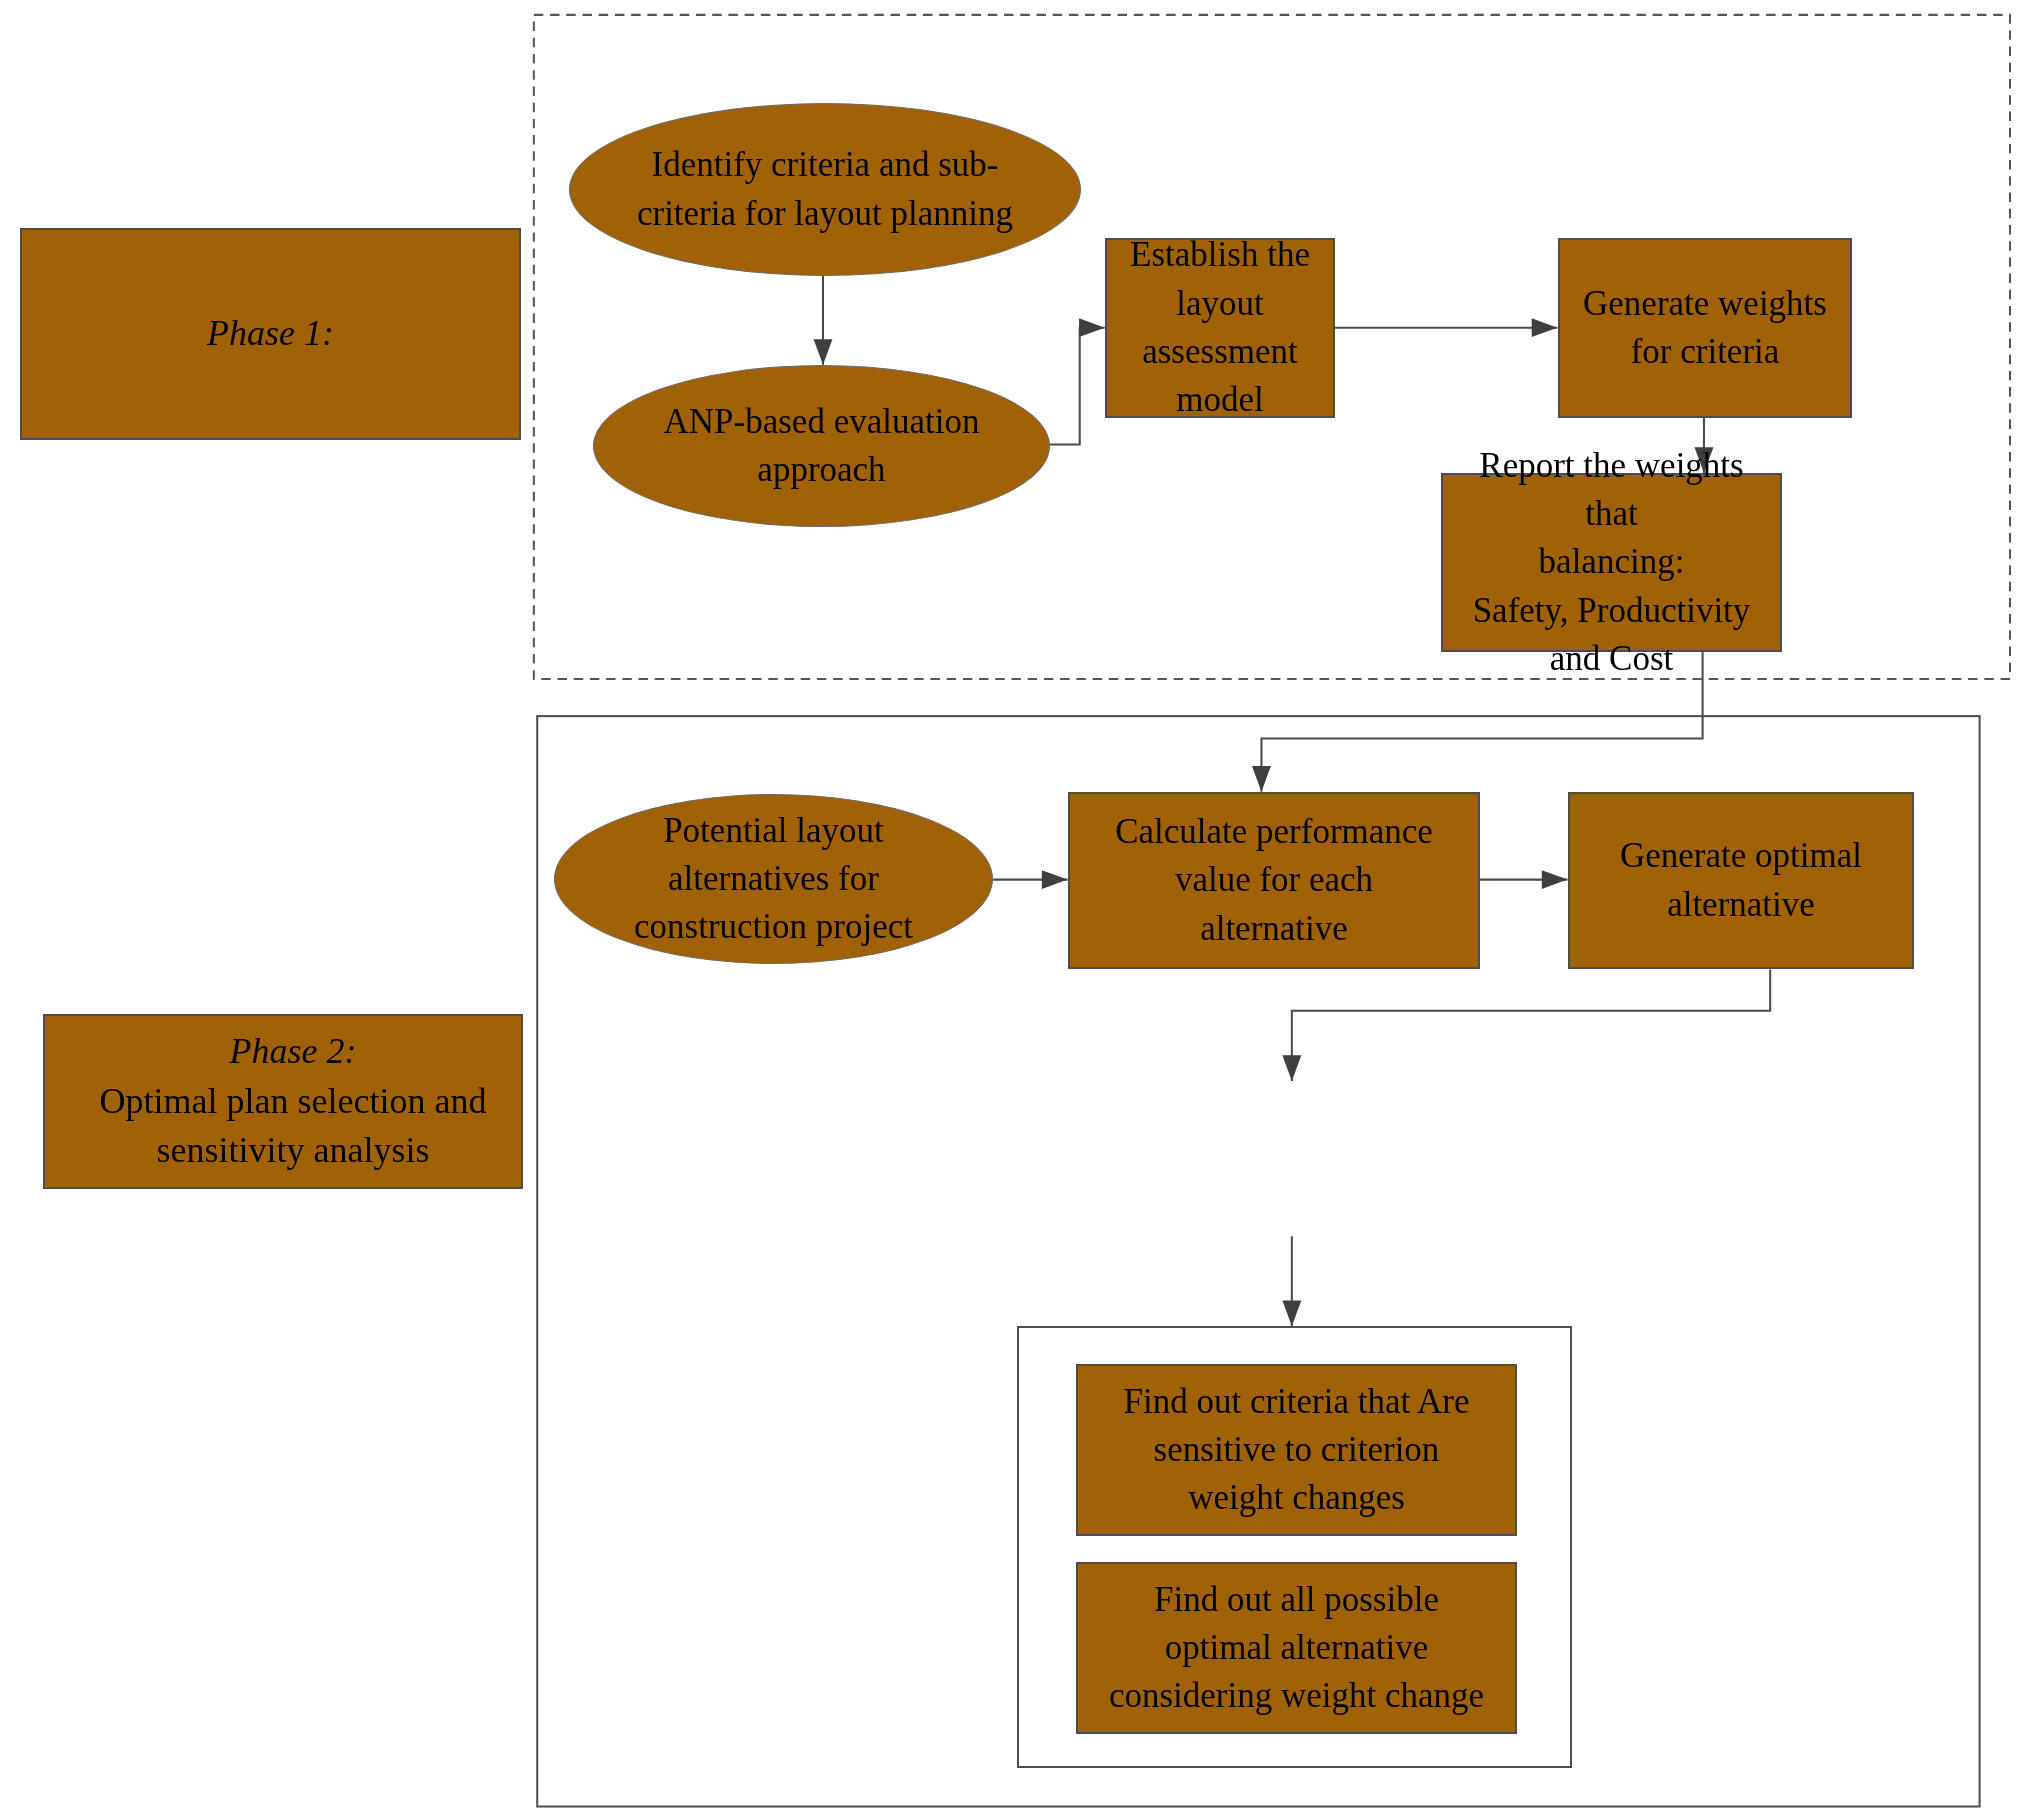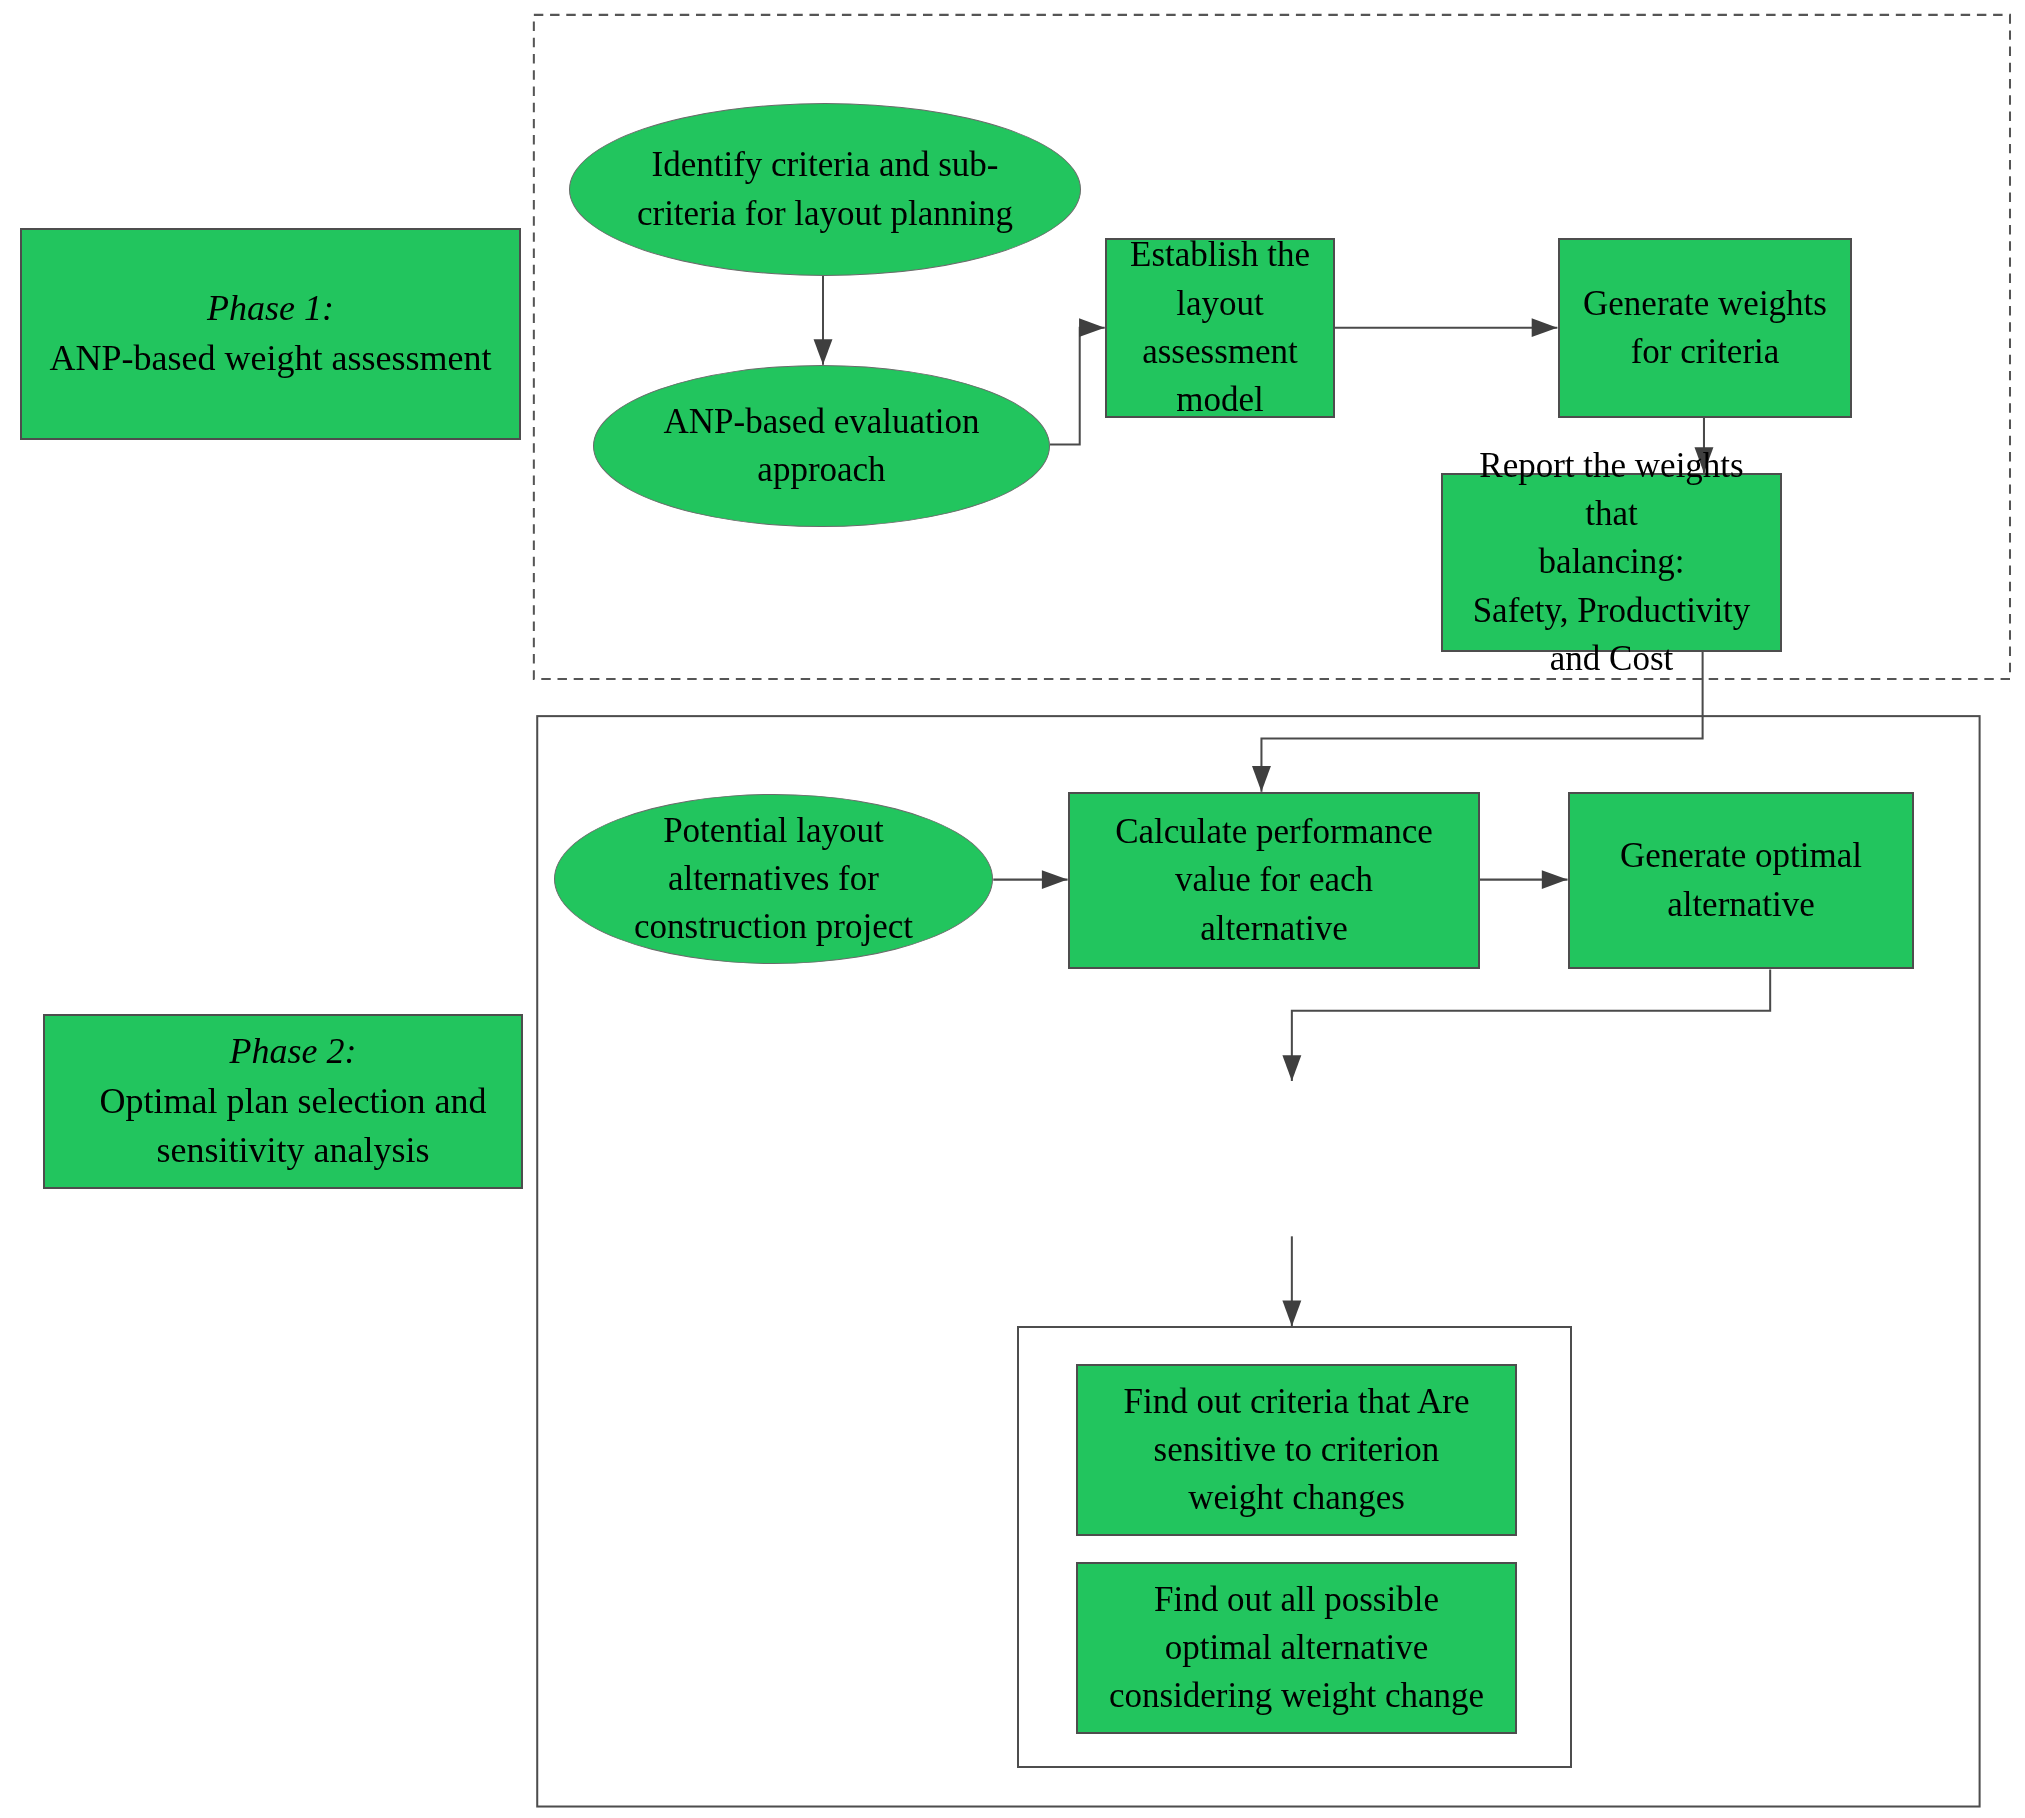--- a/index.html
+++ b/index.html
@@ -3,21 +3,21 @@
 <meta charset="utf-8">
 <style>
   html,body{margin:0;padding:0;background:#ffffff;}
   body{
     width:2025px;height:1818px;position:relative;overflow:hidden;
     font-family:"Liberation Serif","DejaVu Serif",serif;color:#000;
   }
   #canvas{position:absolute;left:0;top:0;width:2025px;height:1818px;}
   svg.wires{position:absolute;left:0;top:0;z-index:1;}
   .node{
-    position:absolute;z-index:2;box-sizing:border-box;background:#22c55e;
+    position:absolute;z-index:2;box-sizing:border-box;background:#a16207;
     display:flex;align-items:center;justify-content:center;text-align:center;
     font-size:35px;line-height:1.38;
   }
   .rect{border:2px solid #4d4d4d;}
   .ellipse{border:1.4px solid #6b6b6b;border-radius:50%;}
   .labelbox{border:2px solid #4d4d4d;flex-direction:column;font-size:36px;}
   .labelbox .ph{font-style:italic;}
   .container-box{border:2px solid #4d4d4d;background:transparent;z-index:1;}
   .prewrap{white-space:pre-line;display:block;padding:0 9.5px;}
 </style>
@@ -42,21 +42,20 @@
     <polyline points="2522,618 2522,700" fill="none" stroke="#4a4a4a" stroke-width="3" marker-end="url(#arrow)"></polyline>
     <polyline points="2520,965 2520,1093 1867,1093 1867,1172" fill="none" stroke="#4a4a4a" stroke-width="3" marker-end="url(#arrow)"></polyline>
     <polyline points="1470,1302 1580,1302" fill="none" stroke="#4a4a4a" stroke-width="3" marker-end="url(#arrow)"></polyline>
     <polyline points="2190,1302 2320,1302" fill="none" stroke="#4a4a4a" stroke-width="3" marker-end="url(#arrow)"></polyline>
     <polyline points="2620,1435 2620,1496 1912,1496 1912,1600" fill="none" stroke="#4a4a4a" stroke-width="3" marker-end="url(#arrow)"></polyline>
     <polyline points="1912,1830 1912,1963" fill="none" stroke="#4a4a4a" stroke-width="3" marker-end="url(#arrow)"></polyline>
   </svg>
 
   <div class="node labelbox" style="left:20px;top:228px;width:501px;height:212px;">
     <span class="ph">Phase 1:</span>
-    <span class="prewrap">ANP-based weight assessment</span>
   </div>
 
   <div class="node ellipse" style="left:569px;top:103px;width:512px;height:173px;">
     <span class="prewrap">Identify criteria and sub-
 criteria for layout planning</span>
   </div>
 
   <div class="node ellipse" style="left:593px;top:365px;width:457px;height:162px;">
     <span class="prewrap">ANP-based evaluation
 approach</span>

